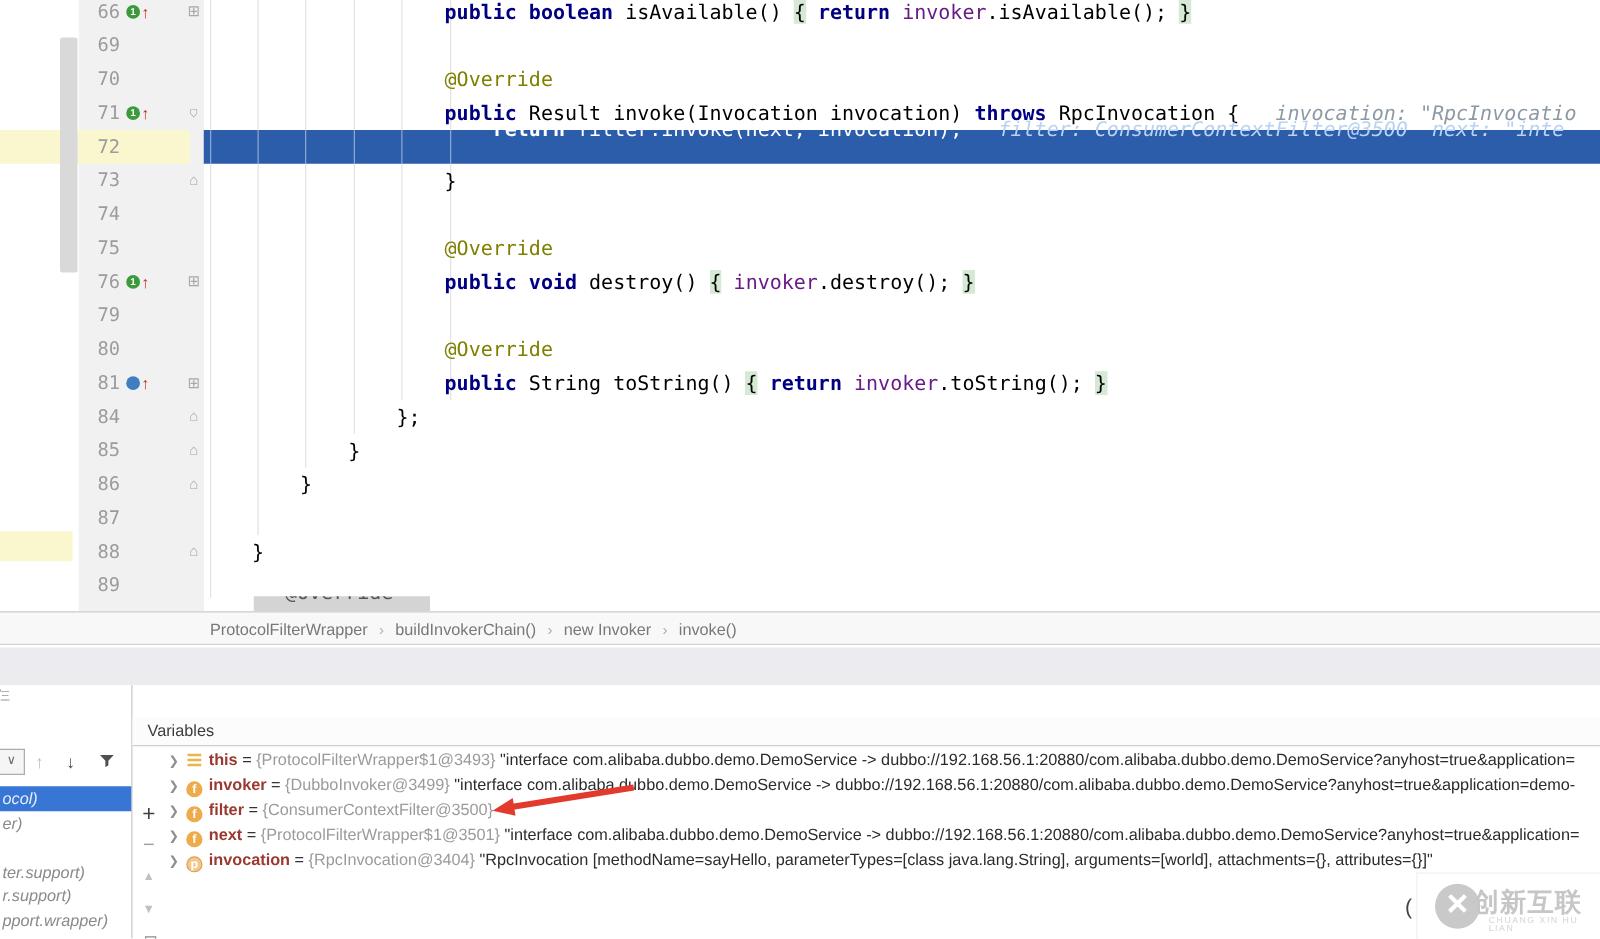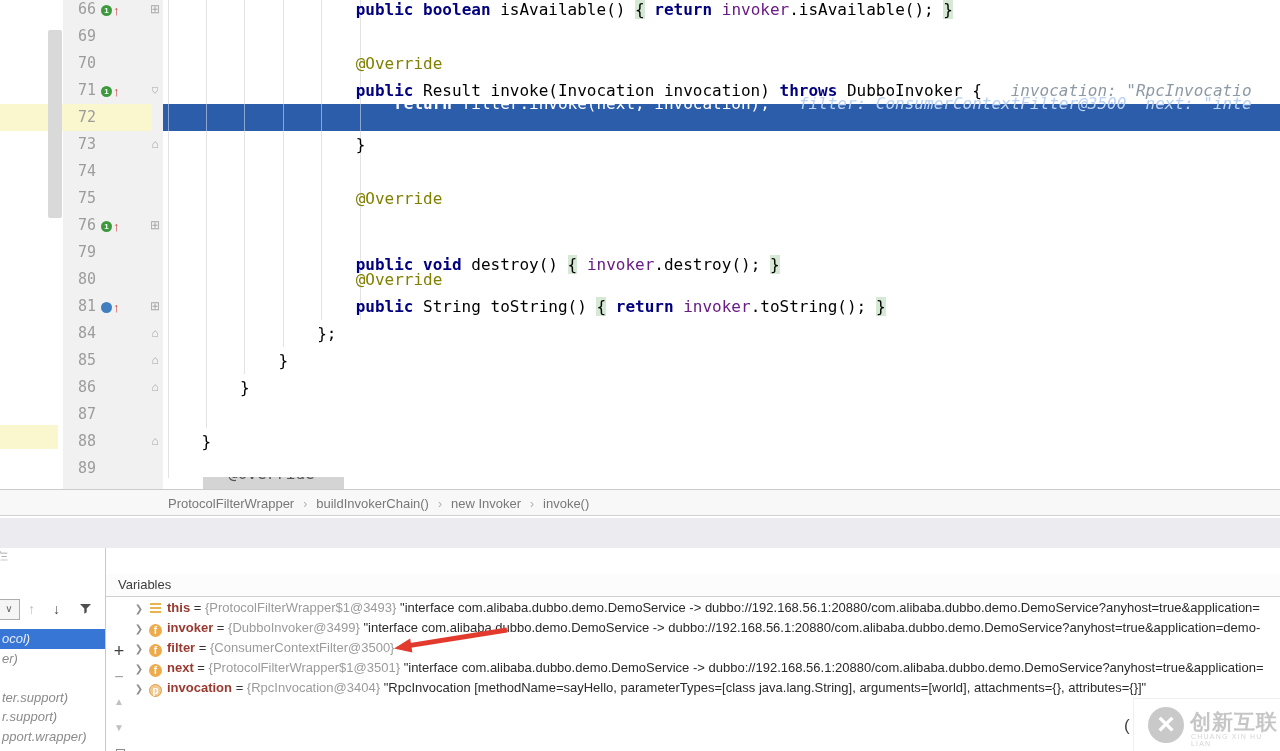--- a/index.html
+++ b/index.html
@@ -98,21 +98,21 @@
 
   
   #red-arrow{position:absolute;left:0;top:0;width:1280px;height:751px;pointer-events:none;z-index:50;}
 
   
   #watermark{position:absolute;left:1133px;top:698px;width:147px;height:53px;background:#fff;z-index:40;
     border-left:1px solid #f0f0f0;border-top:1px solid #f0f0f0;}
   #wm-paren{position:absolute;left:1124px;top:716px;font-size:17px;color:#444;z-index:41;}
   #wm-circle{position:absolute;left:14px;top:8px;width:36px;height:36px;border-radius:50%;background:#c9c9c9;
     color:#fff;font-size:30px;font-weight:bold;text-align:center;line-height:34px;}
-  #wm-text{position:absolute;left:56px;top:9px;font-size:21px;font-weight:bold;color:#c6c6c6;letter-spacing:1px;}
+  #wm-text{position:absolute;left:44px;top:9px;font-size:21px;font-weight:bold;color:#c6c6c6;letter-spacing:1px;}
   #wm-sub{position:absolute;left:57px;top:34px;font-size:7px;color:#d5d5d5;letter-spacing:1.2px;}
 </style>
 </head>
 <body>
 
 <div id="stage">
 
   <div id="editor">
     <div id="left-margin">
       <div class="margin-exec"></div>
@@ -202,26 +202,26 @@
         <div class="exec-tick" style="left: 81px;"></div>
         <div class="iguide" style="left: 119.5px; height: 347px;"></div>
         <div class="exec-tick" style="left: 119.5px;"></div>
         <div class="iguide" style="left: 158px; height: 320px;"></div>
         <div class="exec-tick" style="left: 158px;"></div>
         <div class="iguide" style="left: 196.5px; height: 320px;"></div>
         <div class="exec-tick" style="left: 196.5px;"></div>
         <div class="cline" style="top: -4px; padding-left: 20ch;"><span class="s-kw">public</span><span class="s-pl"> </span><span class="s-kw">boolean</span><span class="s-pl"> isAvailable() </span><span class="s-br">{</span><span class="s-pl"> </span><span class="s-kw">return</span><span class="s-pl"> </span><span class="s-fld">invoker</span><span class="s-pl">.isAvailable(); </span><span class="s-br">}</span></div>
         <div class="cline" style="top: 23px; padding-left: 0ch;"></div>
         <div class="cline" style="top: 50px; padding-left: 20ch;"><span class="s-ann">@Override</span></div>
-        <div class="cline" style="top: 77px; padding-left: 20ch;"><span class="s-kw">public</span><span class="s-pl"> Result invoke(Invocation invocation) </span><span class="s-kw">throws</span><span class="s-pl"> DubboInvoker {</span><span class="s-hint">   invocation: "RpcInvocatio</span></div>
+        <div class="cline" style="top: 77px; padding-left: 20ch;"><span class="s-kw">public</span><span class="s-pl"> Result invoke(Invocation invocation) </span><span class="s-kw">throws</span><span class="s-pl"> RpcInvocation {</span><span class="s-hint">   invocation: "RpcInvocatio</span></div>
         <div class="cline" style="top: 90px; padding-left: 24ch;"><span class="s-kwsel">return</span><span class="s-sel"> filter.invoke(next, invocation);</span><span class="s-hintsel">   filter: ConsumerContextFilter@3500  next: "inte</span></div>
         <div class="cline" style="top: 131px; padding-left: 20ch;"><span class="s-pl">}</span></div>
         <div class="cline" style="top: 158px; padding-left: 0ch;"></div>
         <div class="cline" style="top: 185px; padding-left: 20ch;"><span class="s-ann">@Override</span></div>
-        <div class="cline" style="top: 212px; padding-left: 20ch; margin-top: 39px;"><span class="s-kw">public</span><span class="s-pl"> </span><span class="s-kw">void</span><span class="s-pl"> destroy() </span><span class="s-br">{</span><span class="s-pl"> </span><span class="s-fld">invoker</span><span class="s-pl">.destroy(); </span><span class="s-br">}</span></div>
+        <div class="cline" style="top: 212px; padding-left: 20ch;"><span class="s-kw">public</span><span class="s-pl"> </span><span class="s-kw">void</span><span class="s-pl"> destroy() </span><span class="s-br">{</span><span class="s-pl"> </span><span class="s-fld">invoker</span><span class="s-pl">.destroy(); </span><span class="s-br">}</span></div>
         <div class="cline" style="top: 239px; padding-left: 0ch;"></div>
         <div class="cline" style="top: 266px; padding-left: 20ch;"><span class="s-ann">@Override</span></div>
         <div class="cline" style="top: 293px; padding-left: 20ch;"><span class="s-kw">public</span><span class="s-pl"> String toString() </span><span class="s-br">{</span><span class="s-pl"> </span><span class="s-kw">return</span><span class="s-pl"> </span><span class="s-fld">invoker</span><span class="s-pl">.toString(); </span><span class="s-br">}</span></div>
         <div class="cline" style="top: 320px; padding-left: 16ch;"><span class="s-pl">};</span></div>
         <div class="cline" style="top: 347px; padding-left: 12ch;"><span class="s-pl">}</span></div>
         <div class="cline" style="top: 374px; padding-left: 8ch;"><span class="s-pl">}</span></div>
         <div class="cline" style="top: 428px; padding-left: 4ch;"><span class="s-pl">}</span></div>
         <div class="cline" style="top: 455px; padding-left: 0ch;"></div>
       </div>
   </div>

